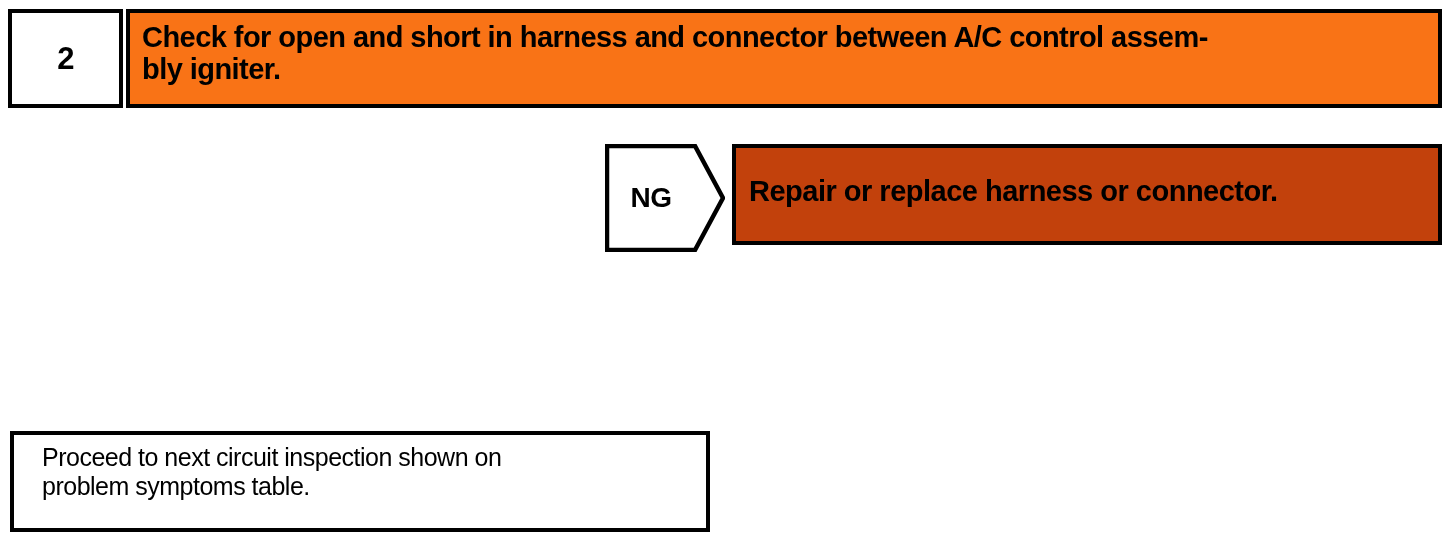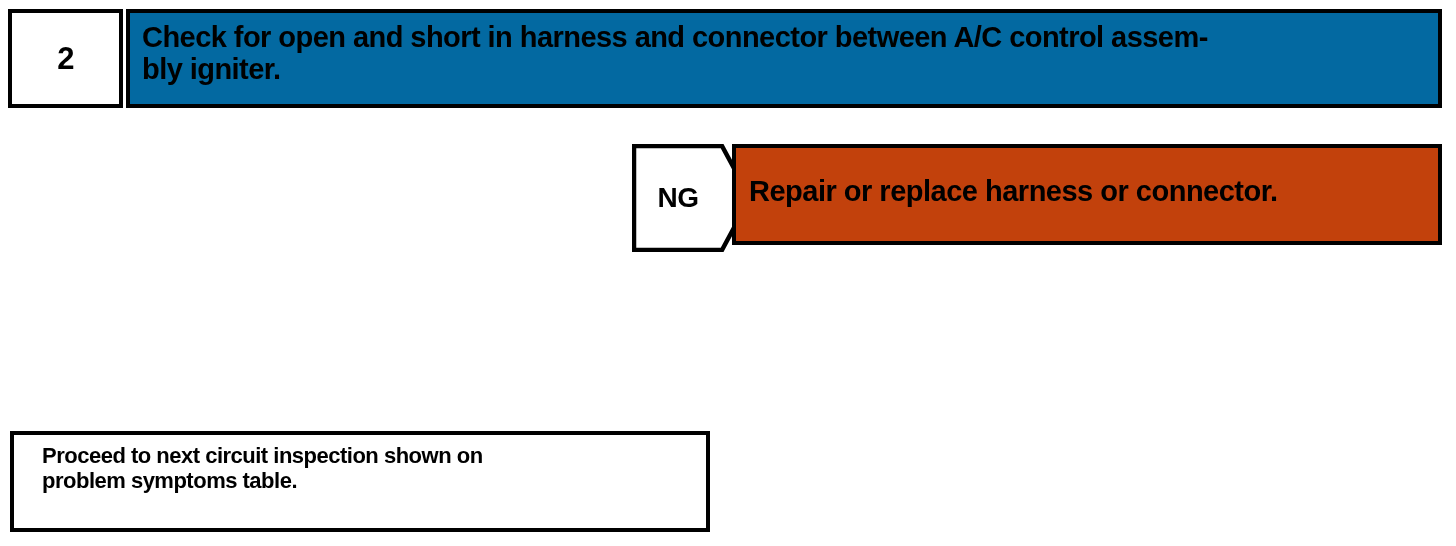--- a/index.html
+++ b/index.html
@@ -49,21 +49,21 @@
     letter-spacing: -0.5px;
   }
   .step-text-cell {
     position: absolute;
     left: 118px;
     top: 0;
     width: 1316px;
     height: 99px;
     border: 4px solid #000000;
     box-sizing: border-box;
-    background: #0369a1;
+    background: #f97316;
   }
   .step-text-cell .txt {
     position: absolute;
     left: 12px;
     top: 8px;
     right: 4px;
     font-size: 29px;
     font-weight: bold;
     line-height: 1.12;
     color: #000000;
@@ -71,21 +71,20 @@
     white-space: pre-line;
   }
 
   
   .ng-arrow {
     position: absolute;
     left: 605px;
     top: 144px;
     width: 120px;
     height: 84px;
-    margin-left: 27px;
   }
   .ng-arrow svg {
     display: block;
     width: 120px;
     height: 108px;
   }
   .ng-arrow .ng-label {
     position: absolute;
     left: 0;
     top: 0;
@@ -157,22 +156,22 @@
     height: 101px;
     border: 4px solid #000000;
     box-sizing: border-box;
     background: #ffffff;
   }
   .proceed-box .txt {
     position: absolute;
     left: 28px;
     top: 8px;
     right: 6px;
-    font-size: 22px;
-    font-weight: bold;
+    font-size: 25px;
+    font-weight: normal;
     line-height: 1.15;
     color: #000000;
     letter-spacing: -0.5px;
     white-space: pre-line;
   }
 </style>
 </head>
 <body>
 
 <div id="page">

